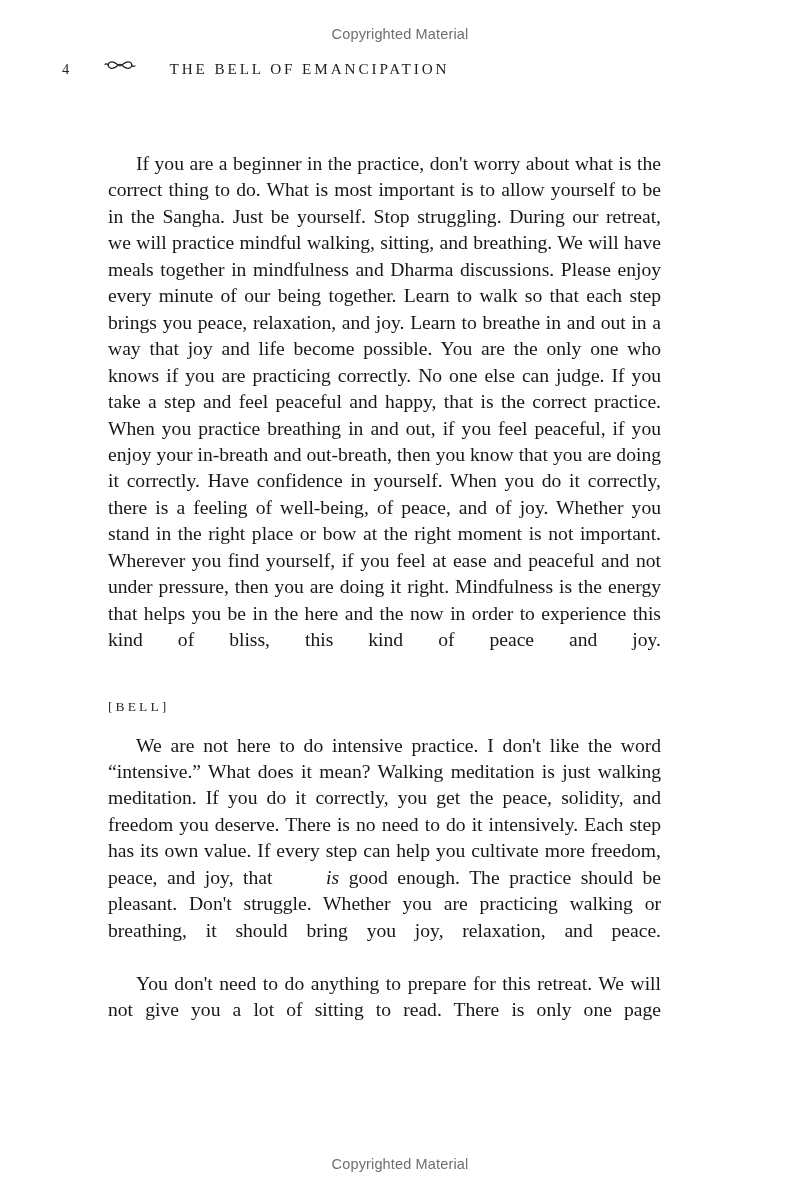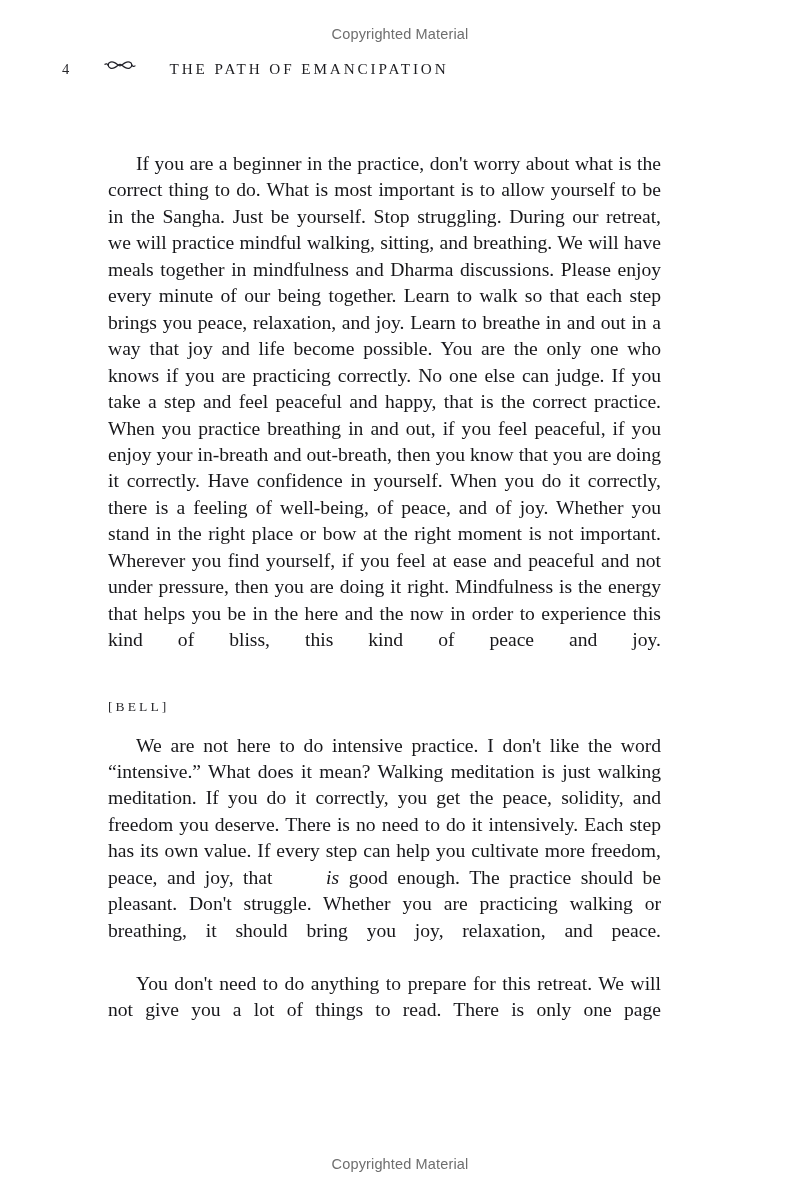--- a/index.html
+++ b/index.html
@@ -138,30 +138,30 @@
     <span class="head-ornament">
       <svg width="34" height="14" viewBox="0 0 34 14" aria-hidden="true">
         <g fill="none" stroke="#23232a" stroke-width="1.25" stroke-linecap="round">
           <path d="M5.2 7.1 C5.2 3.9 8.9 3.2 11.6 4.6 C14.3 6.0 15.6 7.8 17.0 7.8 C18.4 7.8 19.7 6.0 22.4 4.6 C25.1 3.2 28.8 3.9 28.8 7.1"></path>
           <path d="M5.2 7.1 C5.2 10.3 8.9 11.0 11.6 9.6 C14.3 8.2 15.6 6.4 17.0 6.4 C18.4 6.4 19.7 8.2 22.4 9.6 C25.1 11.0 28.8 10.3 28.8 7.1"></path>
           <path d="M2.0 6.3 C3.0 5.4 4.3 5.6 5.2 7.1"></path>
           <path d="M32.0 7.9 C31.0 8.8 29.7 8.6 28.8 7.1"></path>
         </g>
       </svg>
     </span>
-    <span class="head-title">THE PATH OF EMANCIPATION</span>
+    <span class="head-title">THE BELL OF EMANCIPATION</span>
   </div>
 
   <div class="textblock">
 
     <p class="para">If you are a beginner in the practice, don't worry about what is the correct thing to do. What is most important is to allow yourself to be in the Sangha. Just be yourself. Stop struggling. During our retreat, we will practice mindful walking, sitting, and breathing. We will have meals together in mindfulness and Dharma discussions. Please enjoy every minute of our being together. Learn to walk so that each step brings you peace, relaxation, and joy. Learn to breathe in and out in a way that joy and life become possible. You are the only one who knows if you are practicing correctly. No one else can judge. If you take a step and feel peaceful and happy, that is the correct practice. When you practice breathing in and out, if you feel peaceful, if you enjoy your in-breath and out-breath, then you know that you are doing it correctly. Have confidence in yourself. When you do it correctly, there is a feeling of well-being, of peace, and of joy. Whether you stand in the right place or bow at the right moment is not important. Wherever you find yourself, if you feel at ease and peaceful and not under pressure, then you are doing it right. Mindfulness is the energy that helps you be in the here and the now in order to experience this kind of bliss, this kind of peace and joy.</p>
 
     <div class="bell">[BELL]</div>
 
     <p class="para cont"><span>We are not here to do intensive practice. I don't like the word “intensive.” What does it mean? Walking meditation is just walking meditation. If you do it correctly, you get the peace, solidity, and freedom you deserve. There is no need to do it intensively. Each step has its own value. If every step can help you cultivate more freedom, peace, and joy, that </span><em class="it">is</em><span> good enough. The practice should be pleasant. Don't struggle. Whether you are practicing walking or breathing, it should bring you joy, relaxation, and peace.</span></p>
 
-    <p class="para cont">You don't need to do anything to prepare for this retreat. We will not give you a lot of things to read. There is only one page</p>
+    <p class="para cont">You don't need to do anything to prepare for this retreat. We will not give you a lot of sitting to read. There is only one page</p>
 
   </div>
 
   <div class="watermark-bottom">Copyrighted Material</div>
 
 </div>
 
 </body></html>

